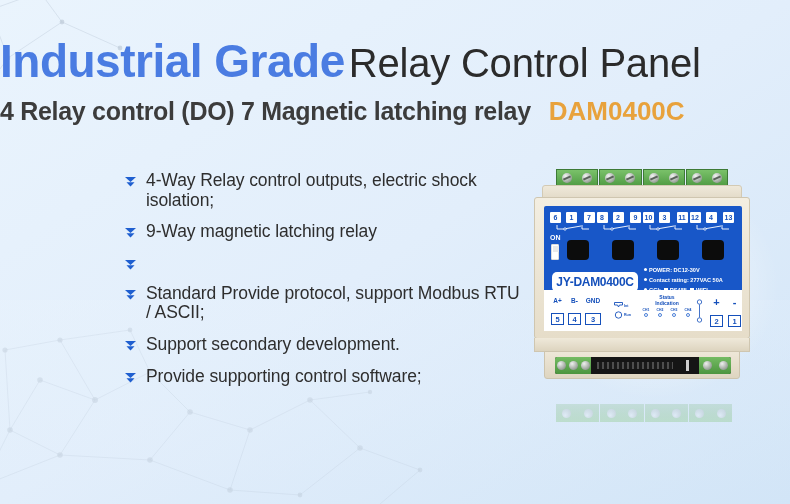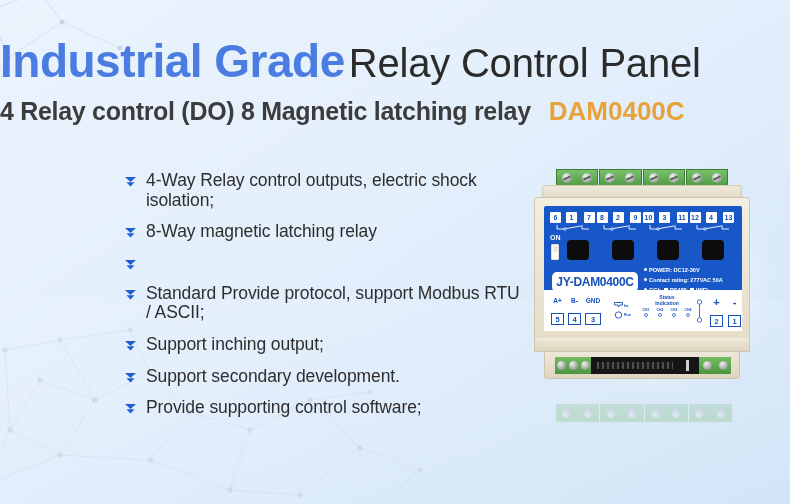--- a/index.html
+++ b/index.html
@@ -224,21 +224,21 @@
       <circle cx="300" cy="495" r="2.4"></circle>
   </g>
   <rect x="0" y="300" width="790" height="204" fill="url(#bgGrad)" opacity="0.35"></rect>
 </svg>
 
 <div class="header">
   <div class="title-line">
     <span class="title-a">Industrial Grade</span><span class="title-b">Relay Control Panel</span>
   </div>
   <div class="subtitle-line">
-    <span class="sub-a">4 Relay control (DO) 8 Magnetic latching relay</span><span class="sub-b">DAM0400C</span>
+    <span class="sub-a">4 Relay control (DO) 7 Magnetic latching relay</span><span class="sub-b">DAM0400C</span>
   </div>
 </div>
 
 <div class="features">
 
   <div class="feature">
     <span class="bullet">
       <svg width="13" height="13" viewBox="0 0 13 13">
           <path d="M1 1 L6.5 6 L12 1 Z" fill="#1f5fd0"></path>
           <path d="M2.5 6.2 L6.5 10.4 L10.5 6.2 Z" fill="#1f5fd0"></path>
@@ -247,21 +247,21 @@
     <span class="feature-text">4-Way Relay control outputs, electric shock isolation;</span>
   </div>
 
   <div class="feature">
     <span class="bullet">
       <svg width="13" height="13" viewBox="0 0 13 13">
           <path d="M1 1 L6.5 6 L12 1 Z" fill="#1f5fd0"></path>
           <path d="M2.5 6.2 L6.5 10.4 L10.5 6.2 Z" fill="#1f5fd0"></path>
         </svg>
     </span>
-    <span class="feature-text">8-Way magnetic latching relay</span>
+    <span class="feature-text">9-Way magnetic latching relay</span>
   </div>
 
   <div class="feature">
     <span class="bullet">
       <svg width="13" height="13" viewBox="0 0 13 13">
           <path d="M1 1 L6.5 6 L12 1 Z" fill="#1f5fd0"></path>
           <path d="M2.5 6.2 L6.5 10.4 L10.5 6.2 Z" fill="#1f5fd0"></path>
         </svg>
     </span>
   </div>
@@ -269,29 +269,20 @@
   <div class="feature">
     <span class="bullet">
       <svg width="13" height="13" viewBox="0 0 13 13">
           <path d="M1 1 L6.5 6 L12 1 Z" fill="#1f5fd0"></path>
           <path d="M2.5 6.2 L6.5 10.4 L10.5 6.2 Z" fill="#1f5fd0"></path>
         </svg>
     </span>
     <span class="feature-text">Standard Provide protocol, support Modbus RTU / ASCII;</span>
   </div>
 
-  <div class="feature">
-    <span class="bullet">
-      <svg width="13" height="13" viewBox="0 0 13 13">
-          <path d="M1 1 L6.5 6 L12 1 Z" fill="#1f5fd0"></path>
-          <path d="M2.5 6.2 L6.5 10.4 L10.5 6.2 Z" fill="#1f5fd0"></path>
-        </svg>
-    </span>
-    <span class="feature-text">Support inching output;</span>
-  </div>
 
   <div class="feature">
     <span class="bullet">
       <svg width="13" height="13" viewBox="0 0 13 13">
           <path d="M1 1 L6.5 6 L12 1 Z" fill="#1f5fd0"></path>
           <path d="M2.5 6.2 L6.5 10.4 L10.5 6.2 Z" fill="#1f5fd0"></path>
         </svg>
     </span>
     <span class="feature-text">Support secondary development.</span>
   </div>

